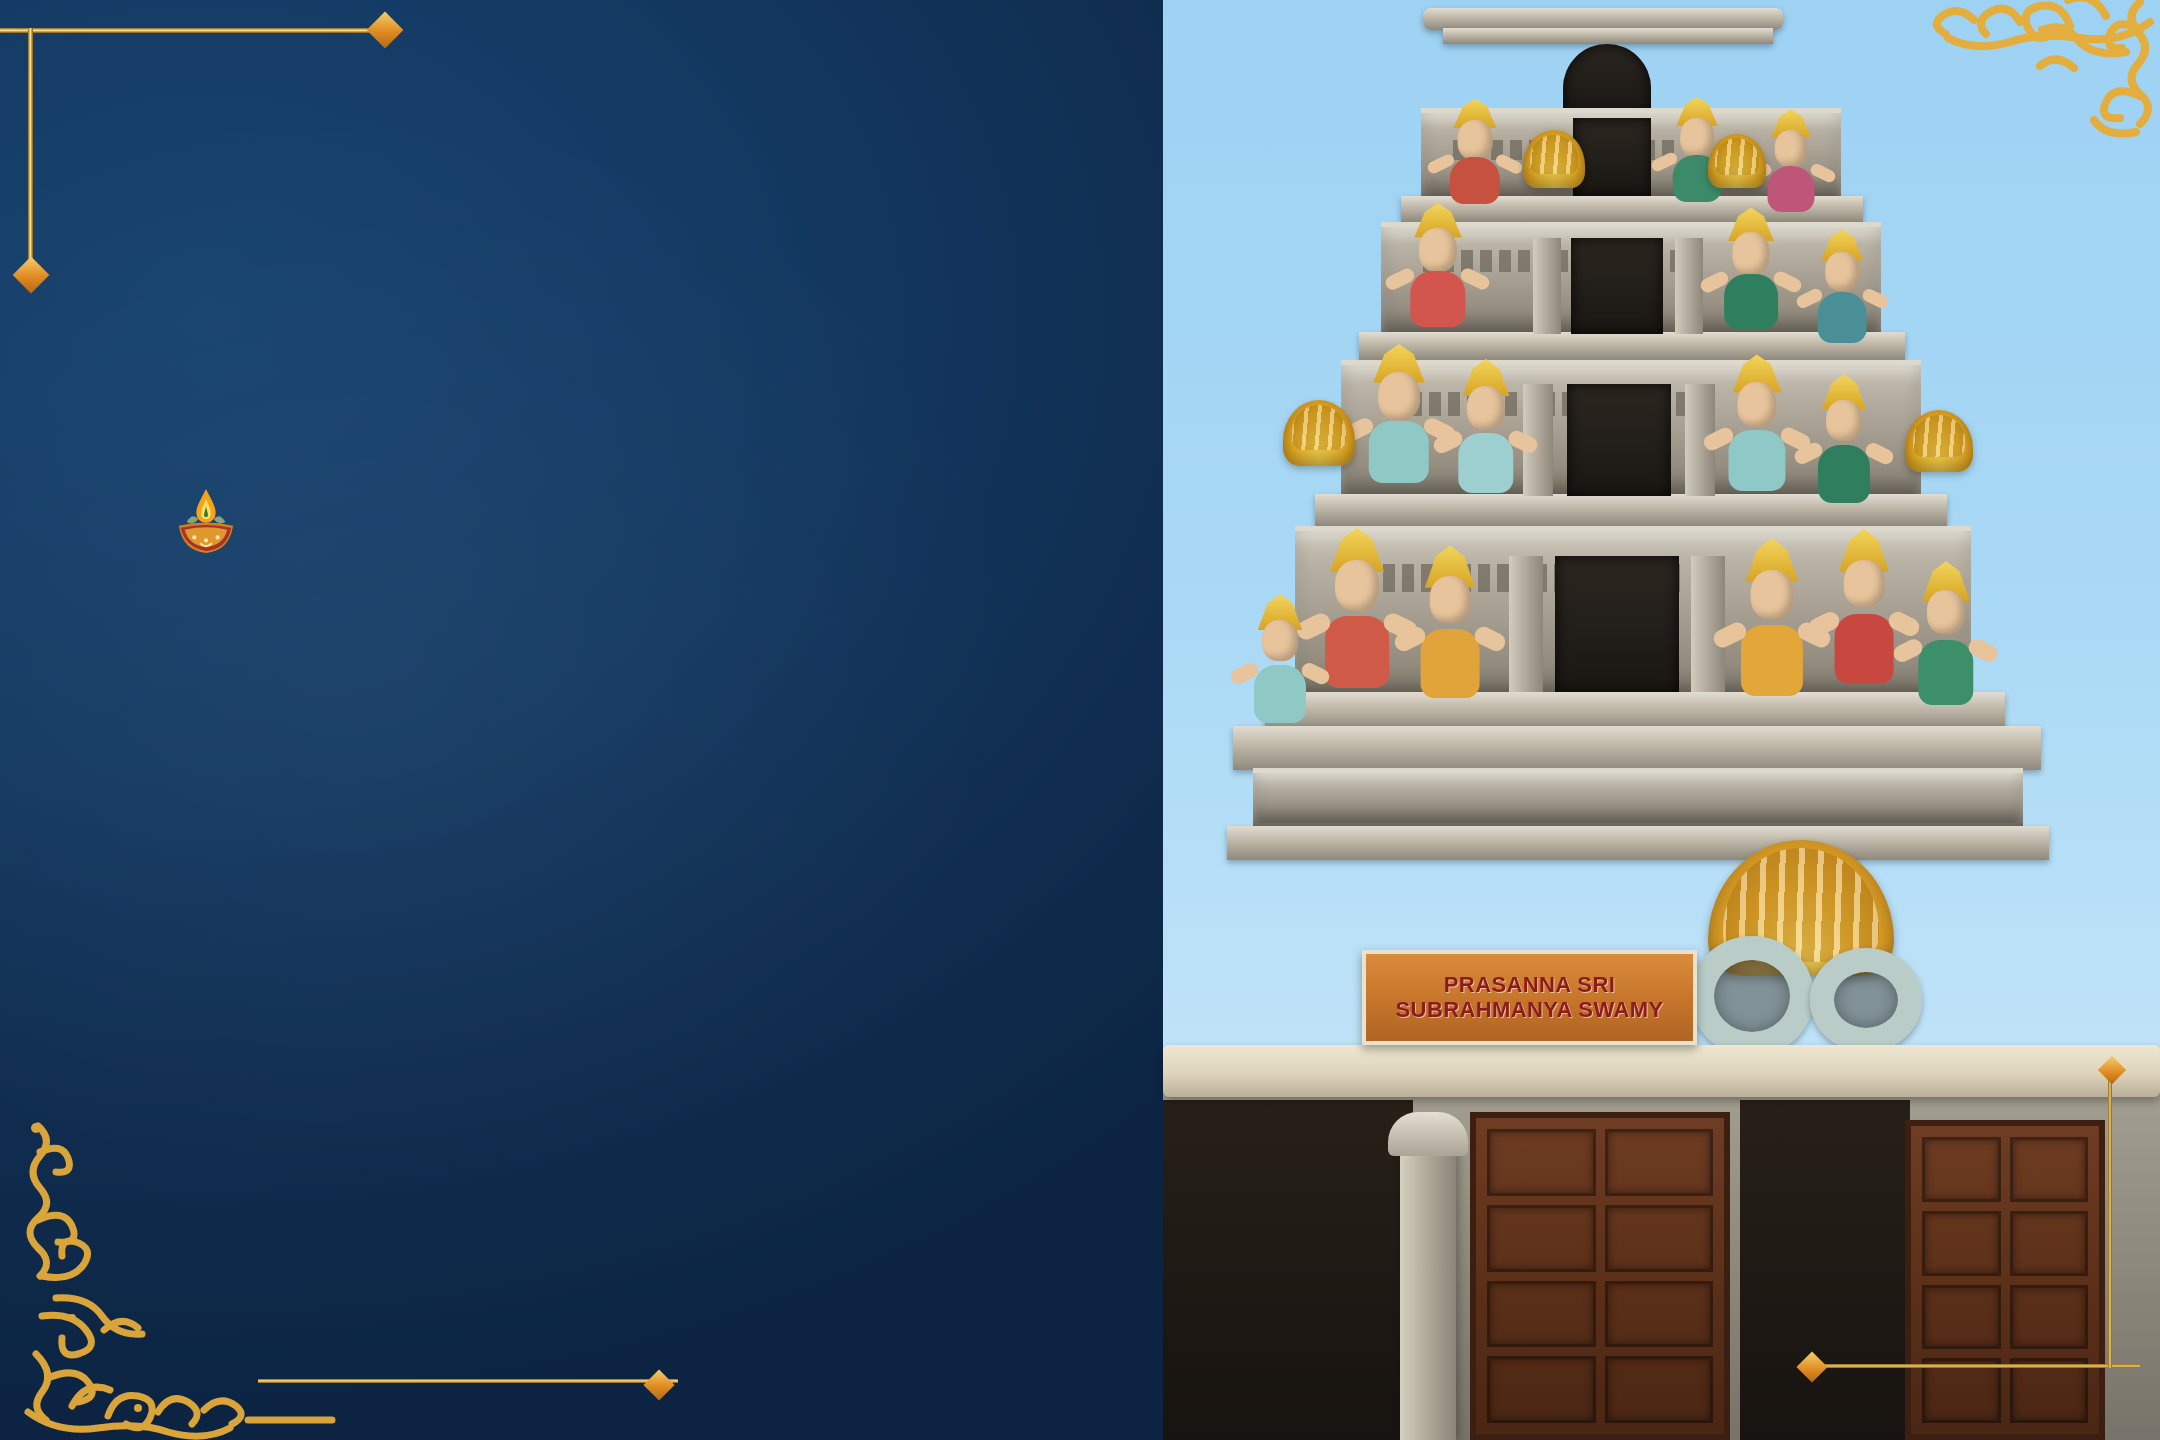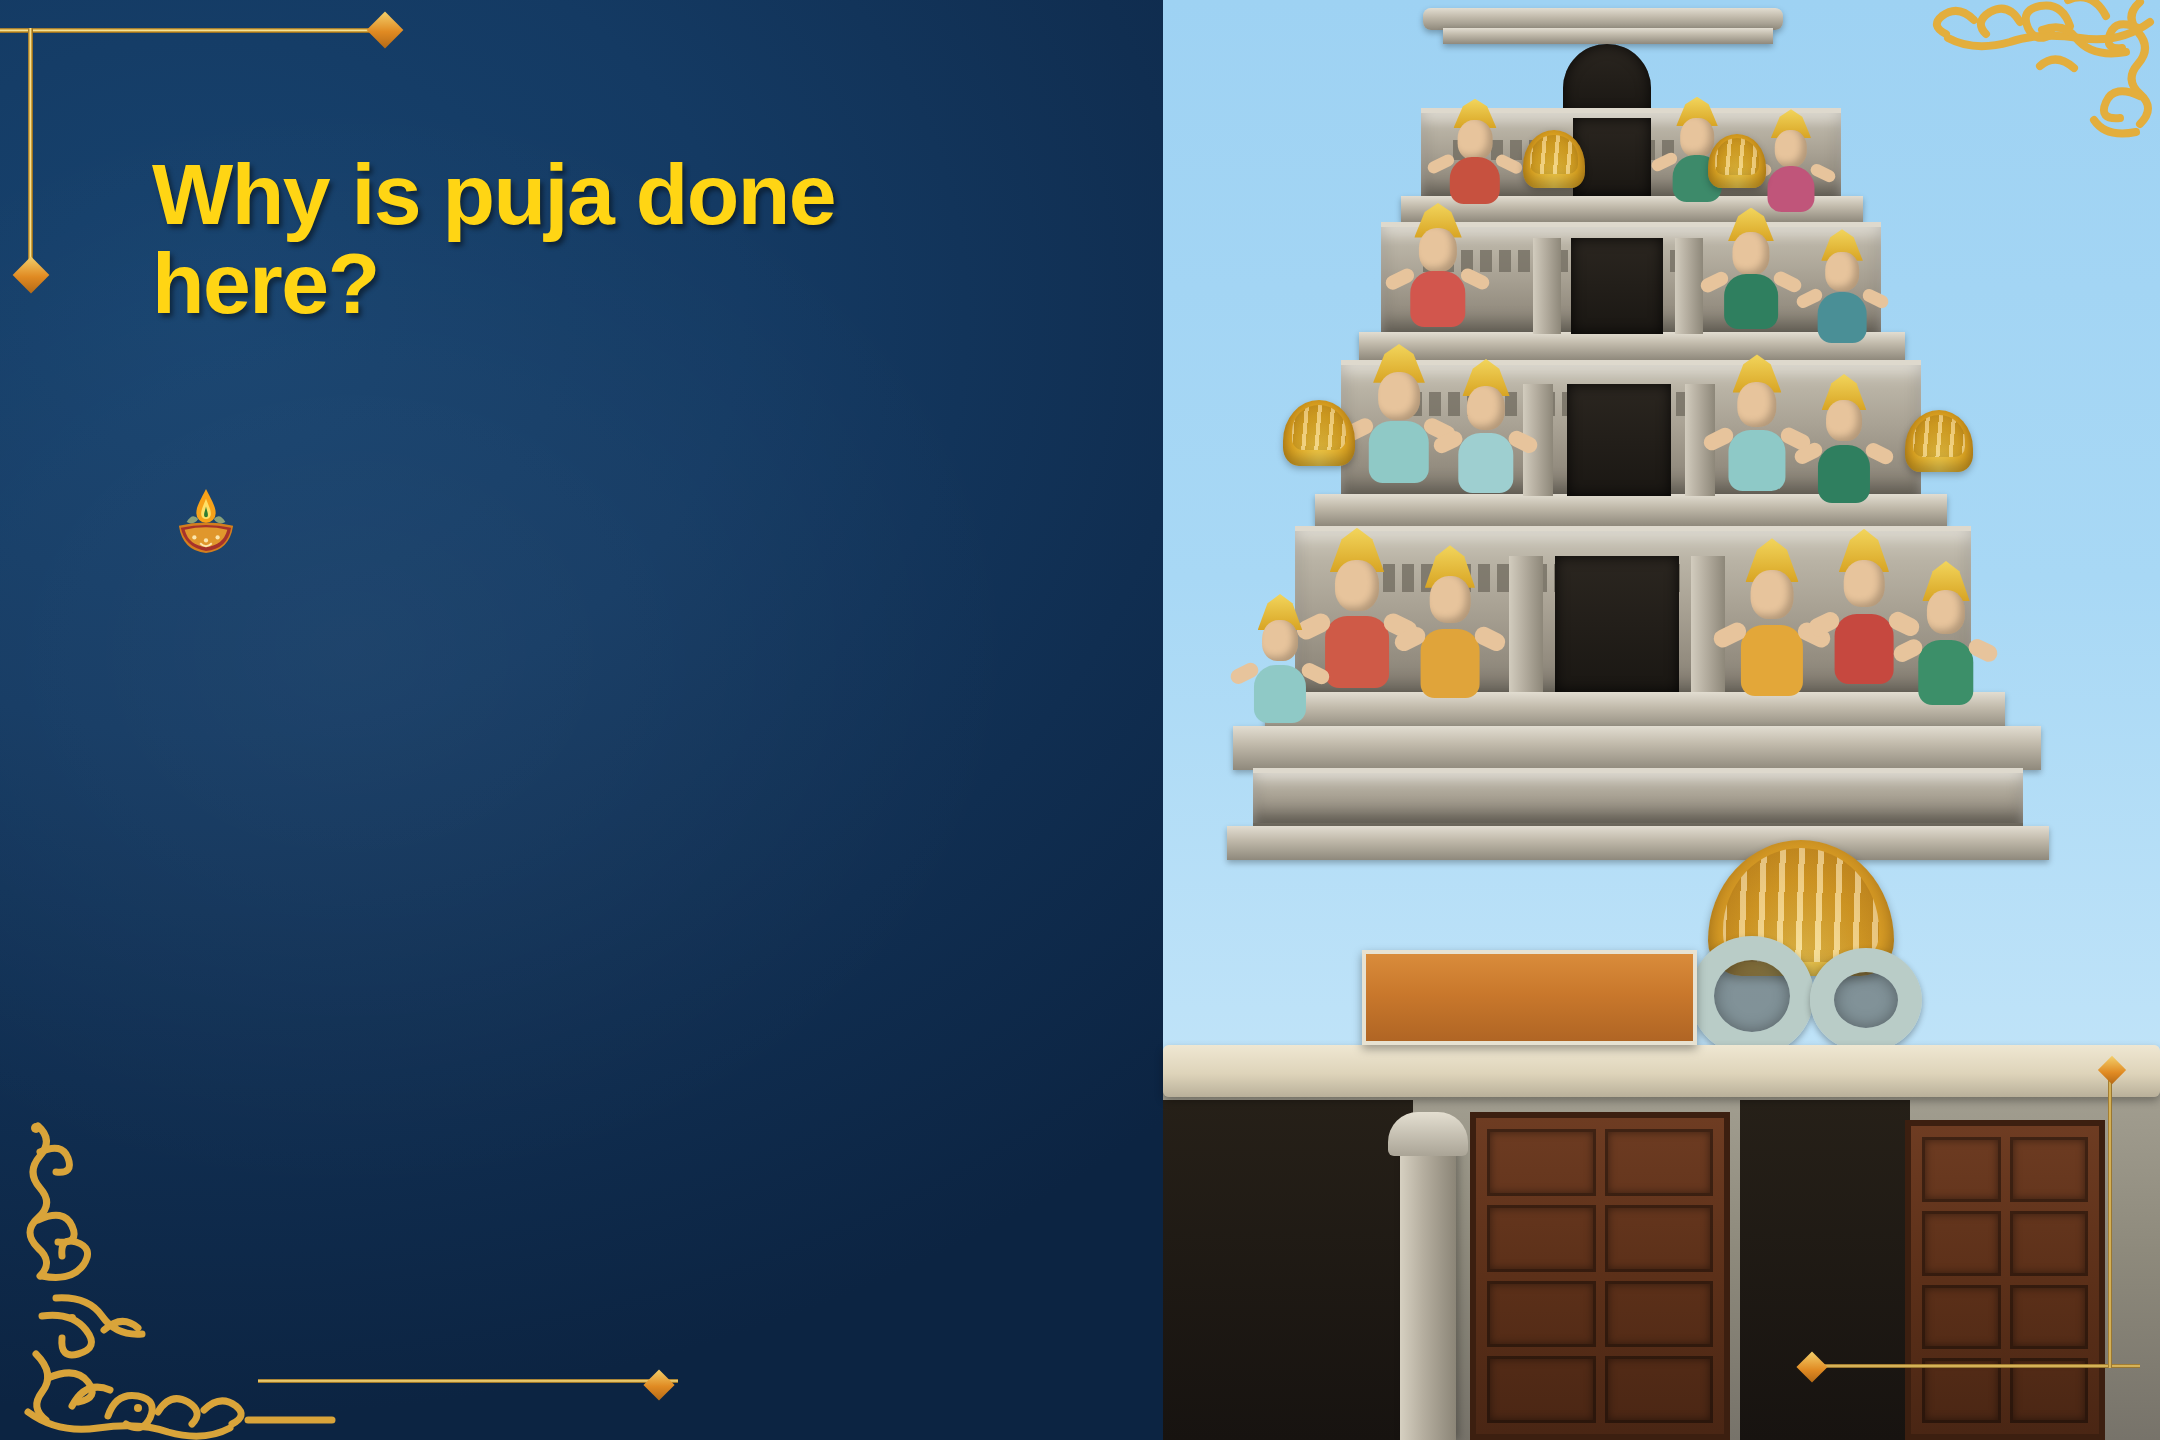--- a/index.html
+++ b/index.html
@@ -299,21 +299,20 @@
 
 <div id="slide">
 
   <div id="left-panel">
 
     <div class="gold-line-h" id="tl-h"></div>
     <div class="gold-line-v" id="tl-v"></div>
     <div class="gold-diamond" id="tl-diamond-right"></div>
     <div class="gold-diamond" id="tl-diamond-bottom"></div>
 
-    <h1 id="heading">Why is puja done here?</h1>
 
     <div id="body-block">
       <div id="diya-icon">
         <svg viewBox="0 0 64 70" width="62" height="68">
 
           <path d="M32 2 C26 14 22 20 22 27 a10 10 0 0 0 20 0 C42 20 38 14 32 2 Z" fill="#f7a219"></path>
           <path d="M32 12 C29 20 27 23 27 28 a5 5 0 0 0 10 0 C37 23 35 20 32 12 Z" fill="#ffe066"></path>
           <path d="M32 20 C31 25 30 26 30 29 a2 2 0 0 0 4 0 C34 26 33 25 32 20 Z" fill="#2f7d32"></path>
 
           <path d="M12 36 q6 -10 12 -3 q-5 7 -12 3 Z" fill="#8aa27a"></path>
@@ -586,20 +585,21 @@
     </div>
 
     <div id="naga">
       <div id="naga-hood"></div>
       <div class="naga-coil" id="coil-l"></div>
       <div class="naga-coil" id="coil-r"></div>
     </div>
   </div>
 
   <div class="signboard" id="sign-en">
+    <span>PRASANNA SRI SUBRAHMANYA SWAMY</span>
   </div>
 
   <div id="mandapa"></div>
   <div id="awning"></div>
 
   <div class="dark-doorway" style="left:1163px; top:1100px; width:250px; height:340px;"></div>
 
   <div class="column" style="left:1400px; top:1150px; width:56px; height:290px;">
     <div class="column-cap"></div>
   </div>

